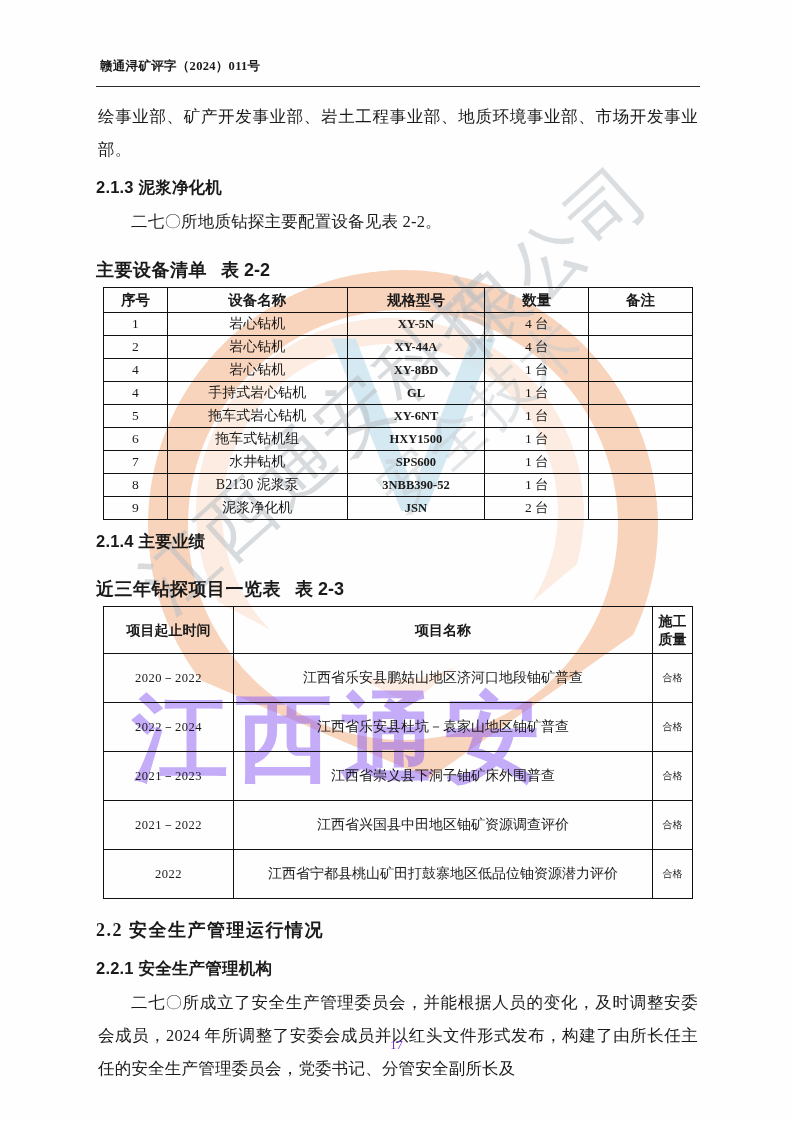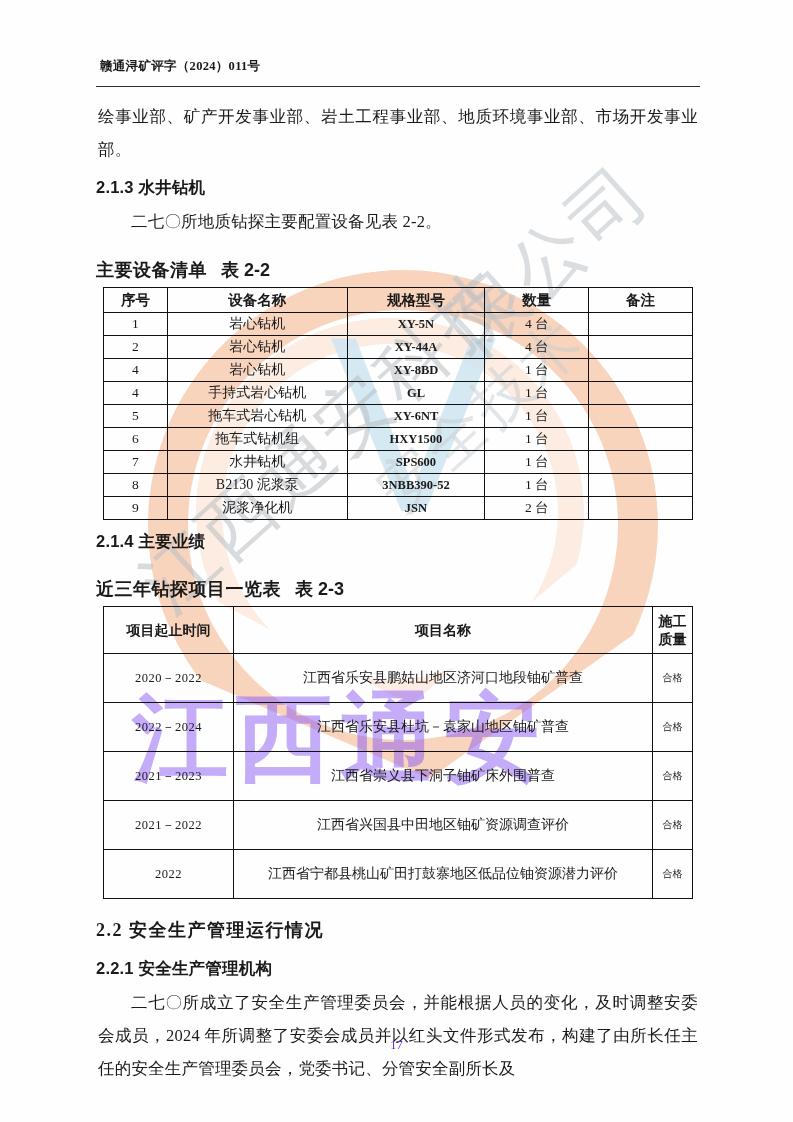--- a/index.html
+++ b/index.html
@@ -272,21 +272,21 @@
 
     <div class="pg-header">
       <span>赣通浔矿评字（2024）011号</span>
     </div>
     <div class="pg-header-rule"></div>
 
     <div class="body-area">
 
       <p class="para">绘事业部、矿产开发事业部、岩土工程事业部、地质环境事业部、市场开发事业部。</p>
 
-      <h3 class="heading">2.1.3 水井钻机</h3>
+      <h3 class="heading">2.1.3 泥浆净化机</h3>
       <p class="para indent">二七〇所地质钻探主要配置设备见表 2-2。</p>
 
       <div class="tbl-caption">
         <span>主要设备清单</span><span class="gap"></span><span class="num">表 2-2</span>
       </div>
 
       <table class="doc-tbl" id="tbl22">
         <colgroup>
           <col class="c-no">
             <col class="c-name">

